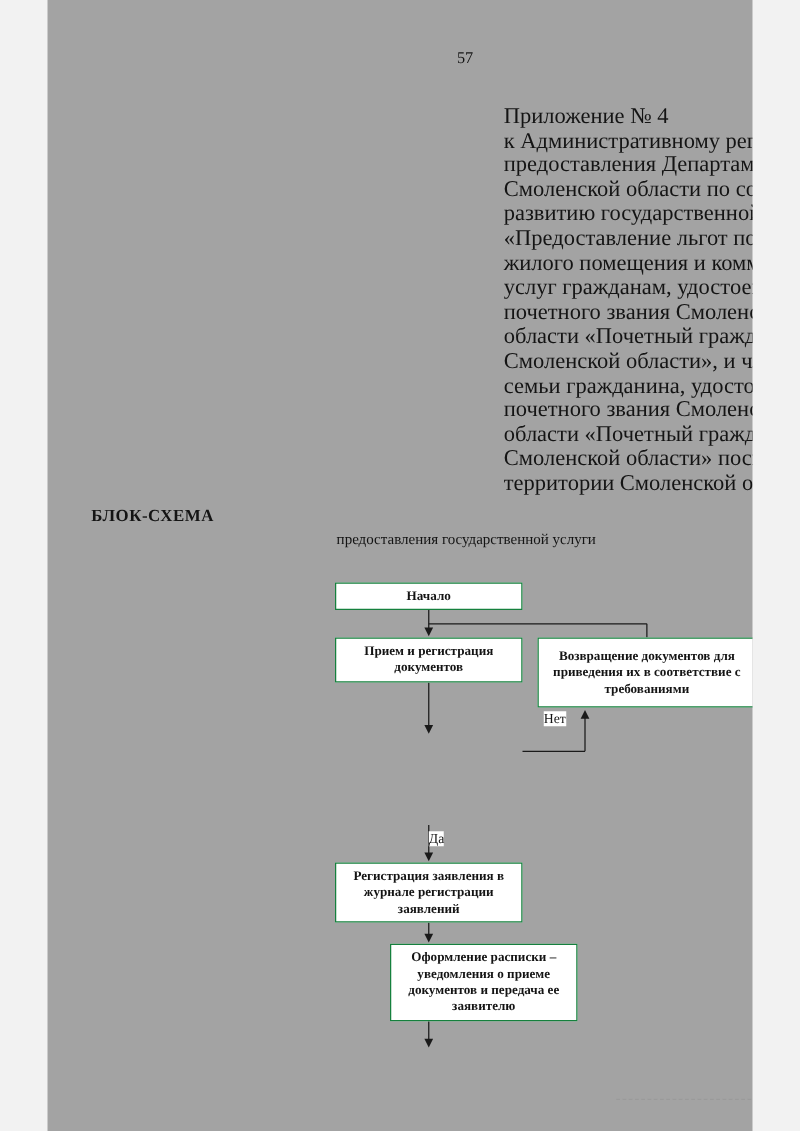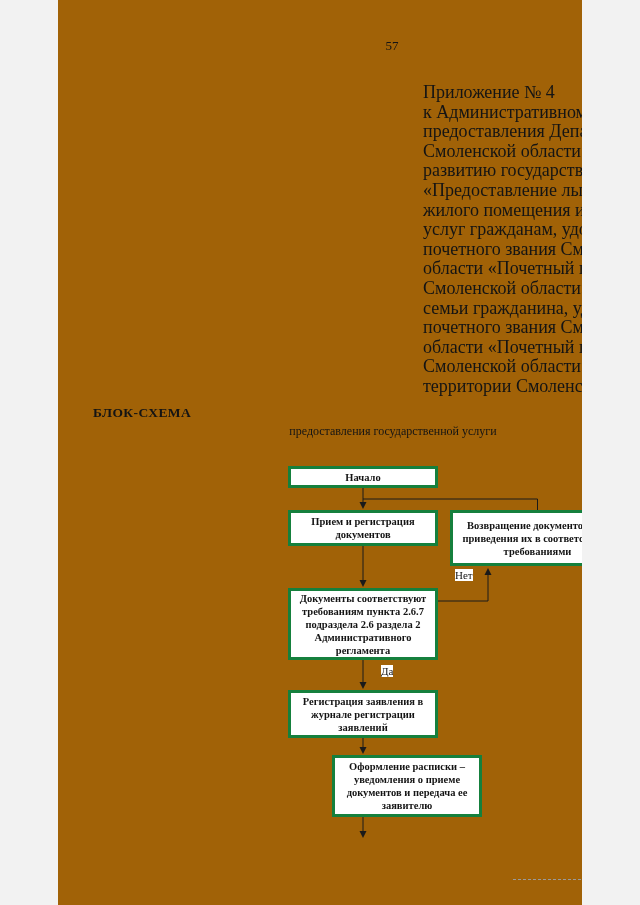--- a/index.html
+++ b/index.html
@@ -1,21 +1,21 @@
 <!DOCTYPE html>
 <html><head>
 <meta charset="utf-8">
 <style>
   html, body { margin: 0; padding: 0; background: #f2f2f2; }
   .page {
     position: relative;
-    width: 524px;
+    width: 564px;
     height: 905px;
     margin: 0 auto;
-    background: #a16207;
+    background: #a3a3a3;
     font-family: "Liberation Serif", serif;
     color: #141414;
     overflow: hidden;
   }
   .page-number {
     position: absolute;
     top: 38px;
     left: 0;
     width: 668px;
     text-align: center;
@@ -44,21 +44,21 @@
     top: 424px;
     left: 35px;
     width: 600px;
     text-align: center;
     font-weight: normal;
     font-size: 12px;
   }
   .box {
     position: absolute;
     box-sizing: border-box;
-    border: 3px solid #15803d;
+    border: 1px solid #15803d;
     background: #ffffff;
     display: flex;
     align-items: center;
     justify-content: center;
     text-align: center;
     font-weight: bold;
     font-size: 10.5px;
     line-height: 13px;
     white-space: pre;
     padding: 2px;
@@ -68,21 +68,21 @@
   .box-return  { left: 392px; top: 510px; width: 175px; height: 56px; }
   .box-check   { left: 230px; top: 588px; width: 150px; height: 72px; }
   .box-register{ left: 230px; top: 690px; width: 150px; height: 48px; font-family: Liberation Serif, serif; }
   .box-receipt { left: 230px; top: 755px; width: 150px; height: 62px; margin-left: 44px; }
   .edge-label {
     position: absolute;
     font-size: 11px;
     background: #ffffff;
   }
   .label-no  { left: 397px; top: 569px; }
-  .label-yes { left: 323px; top: 665px; }
+  .label-yes { left: 305px; top: 665px; }
   .connectors {
     position: absolute;
     left: 0; top: 0;
     width: 640px; height: 905px;
     pointer-events: none;
   }
   .connectors line { stroke: #1a1a1a; stroke-width: 1; }
   .connectors polygon { fill: #1a1a1a; }
   .scan-artifact {
     position: absolute;
@@ -143,25 +143,20 @@
     <line x1="305" y1="817" x2="305" y2="832"></line>
     <polygon points="301.5,831 308.5,831 305,838"></polygon>
   </svg>
 
   <div class="box box-start">Начало</div>
   <div class="box box-receive">Прием и регистрация
 документов</div>
   <div class="box box-return">Возвращение документов для
 приведения их в соответствие с
 требованиями</div>
-  <div class="box box-check">Документы соответствуют
-требованиям пункта 2.6.7
-подраздела 2.6 раздела 2
-Административного
-регламента</div>
   <div class="box box-register">Регистрация заявления в
 журнале регистрации
 заявлений</div>
   <div class="box box-receipt">Оформление расписки –
 уведомления о приеме
 документов и передача ее
 заявителю</div>
 
   <div class="edge-label label-no">Нет</div>
   <div class="edge-label label-yes">Да</div>

